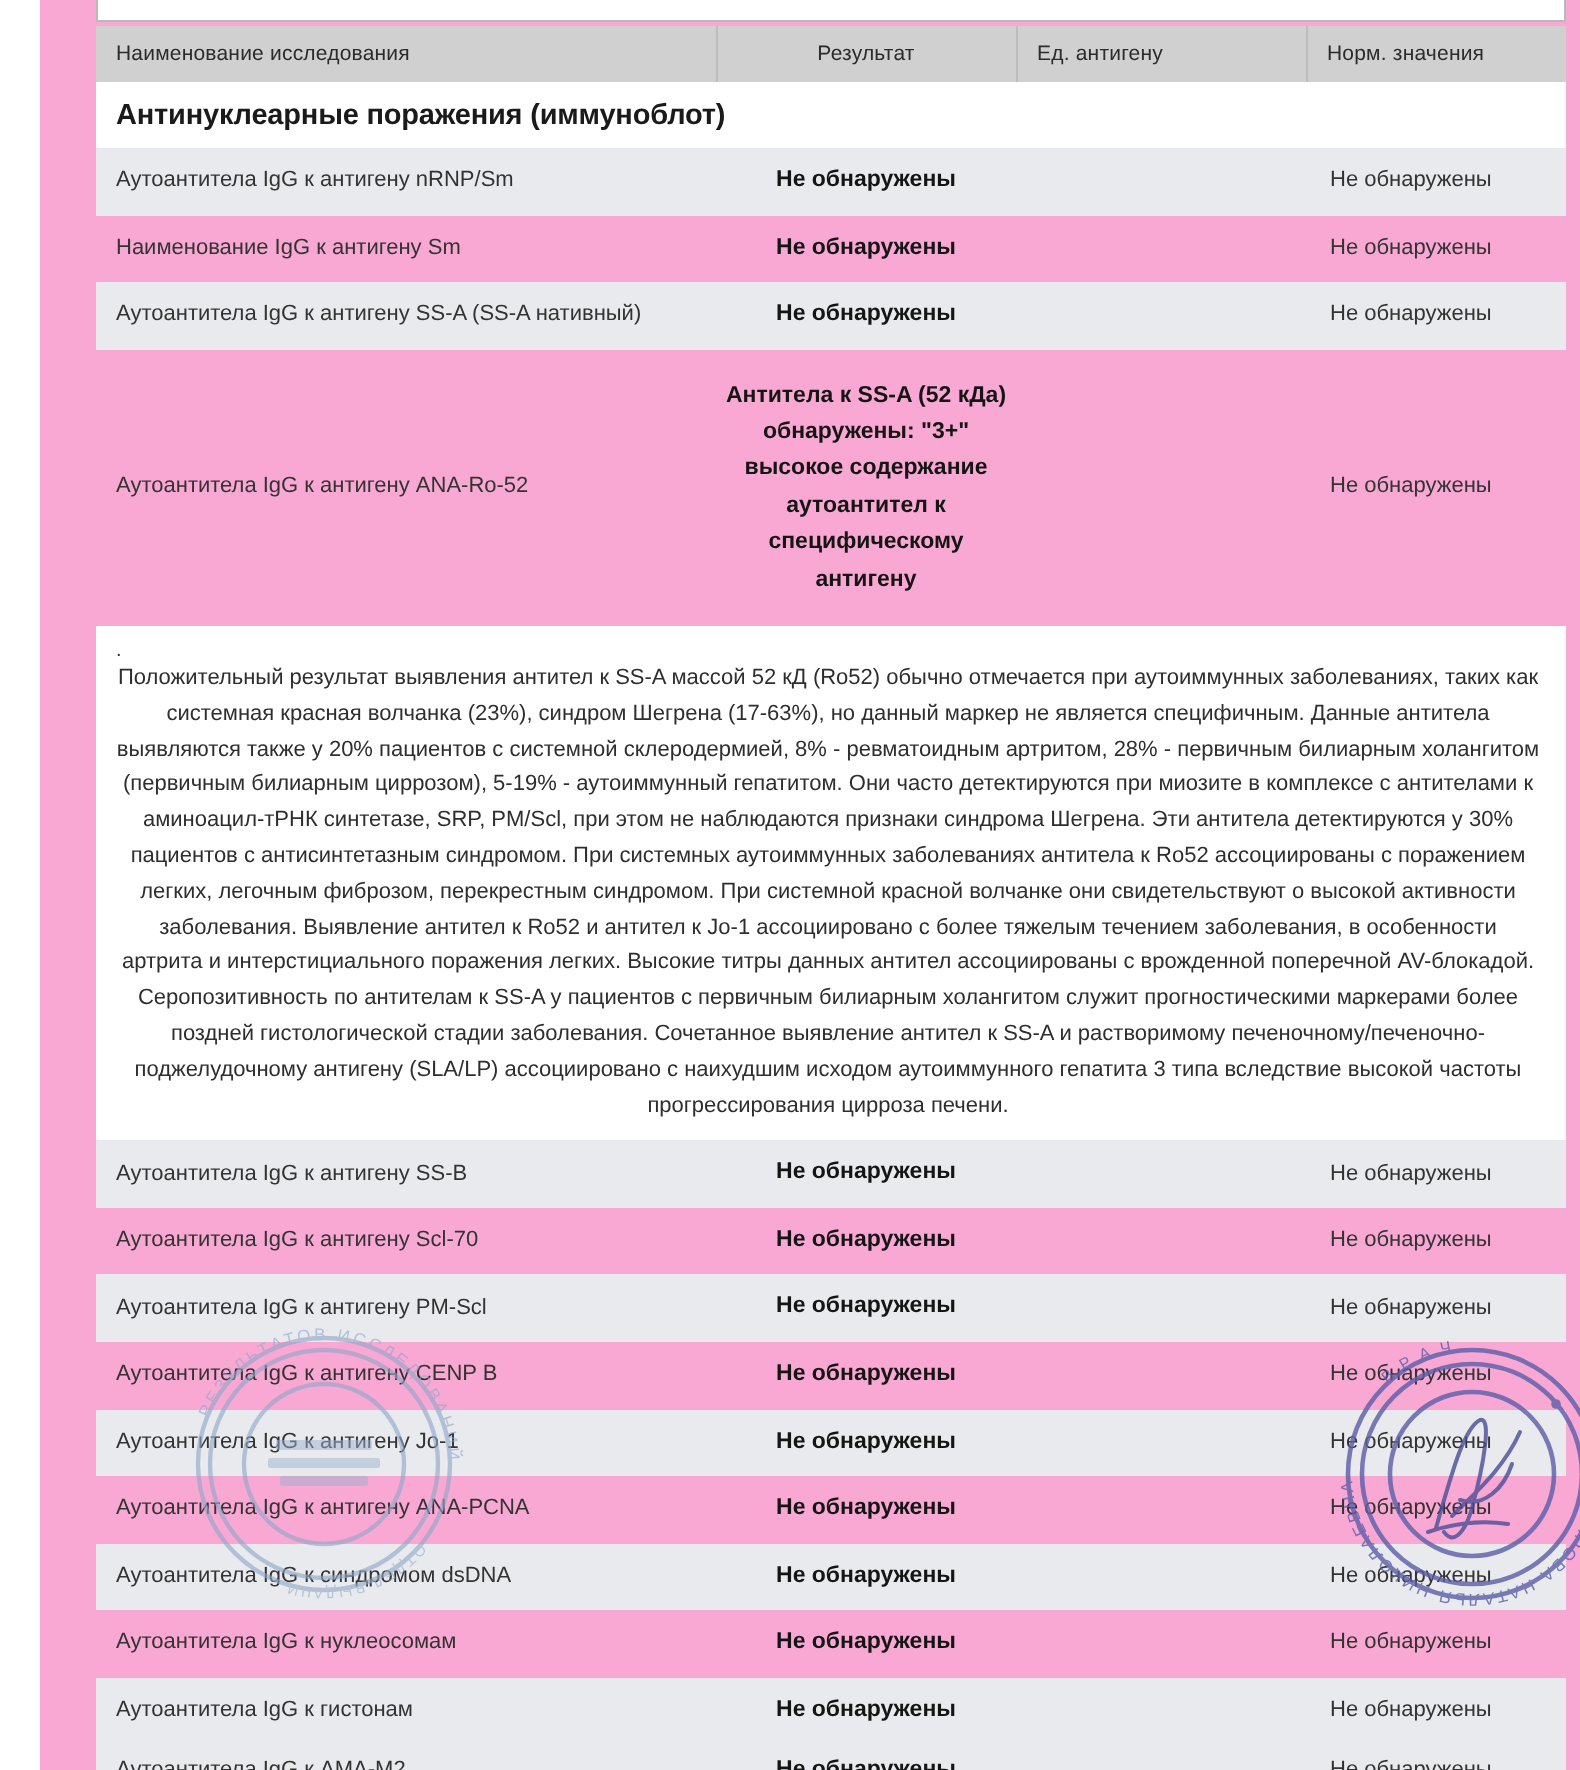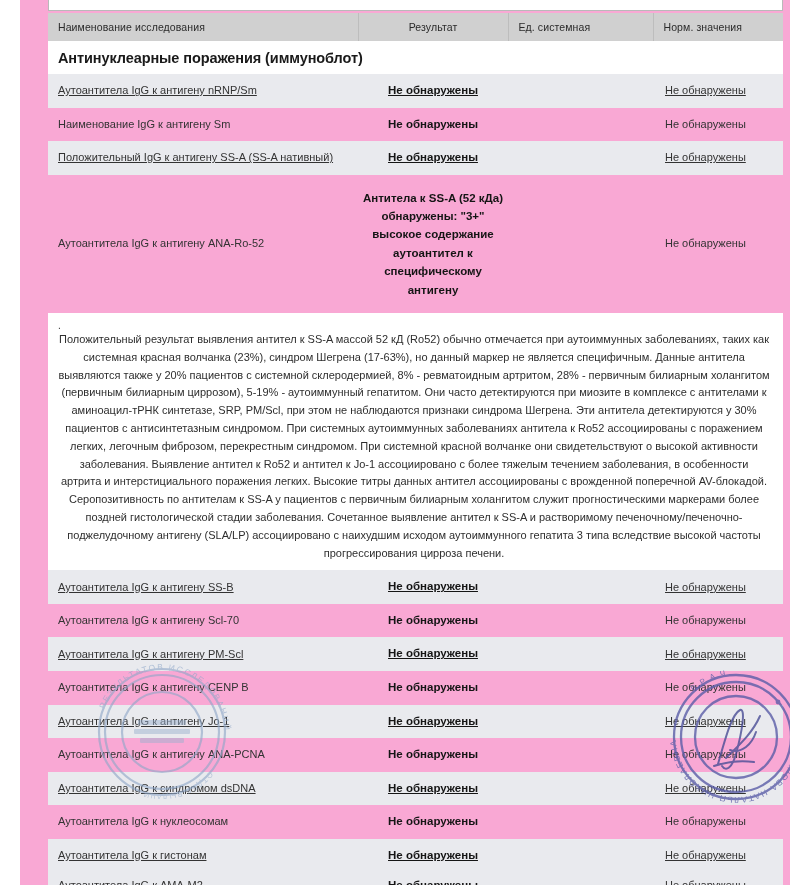--- a/index.html
+++ b/index.html
@@ -68,21 +68,21 @@
     letter-spacing: -0.1px;
   }
 
   tbody tr.row td {
     font-size: 11px;
     color: #333333;
     padding: 9px 6px 9px 10px;
     vertical-align: middle;
     line-height: 1.35;
   }
-  tbody tr.row.alt td { background: #e9eaee; text-decoration: underline; }
+  tbody tr.row.alt td { background: #e9eaee; }
   tbody tr.row td.res {
     text-align: center;
     font-weight: bold;
     color: #151515;
     font-size: 11.5px;
     padding-left: 4px; padding-right: 4px;
   }
   tbody tr.row td.norm { color: #333333; padding-left: 12px; }
   tbody tr.row td.unit { }
 
@@ -125,21 +125,21 @@
       <colgroup>
         <col class="c-name">
           <col class="c-res">
           <col class="c-unit">
           <col class="c-norm">
       </colgroup>
       <thead>
         <tr>
           <th class="th-name">Наименование исследования</th>
           <th class="th-res">Результат</th>
-          <th class="th-unit">Ед. системная</th>
+          <th class="th-unit">Ед. антигену</th>
           <th class="th-norm">Норм. значения</th>
         </tr>
       </thead>
       <tbody>
         <tr class="section">
           <td colspan="4">Антинуклеарные поражения (иммуноблот)</td>
         </tr>
 
         <tr class="row alt">
           <td class="name">Аутоантитела IgG к антигену nRNP/Sm</td>
@@ -147,21 +147,21 @@
           <td class="unit"></td>
           <td class="norm">Не обнаружены</td>
         </tr>
         <tr class="row">
           <td class="name">Наименование IgG к антигену Sm</td>
           <td class="res">Не обнаружены</td>
           <td class="unit"></td>
           <td class="norm">Не обнаружены</td>
         </tr>
         <tr class="row alt">
-          <td class="name">Положительный IgG к антигену SS-A (SS-A нативный)</td>
+          <td class="name">Аутоантитела IgG к антигену SS-A (SS-A нативный)</td>
           <td class="res">Не обнаружены</td>
           <td class="unit"></td>
           <td class="norm">Не обнаружены</td>
         </tr>
         <tr class="row">
           <td class="name">Аутоантитела IgG к антигену ANA-Ro-52</td>
           <td class="res" style="line-height:1.6;padding-top:14px;padding-bottom:14px;">Антитела к SS-A (52 кДа) обнаружены: "3+" высокое содержание аутоантител к специфическому антигену</td>
           <td class="unit"></td>
           <td class="norm">Не обнаружены</td>
         </tr>

